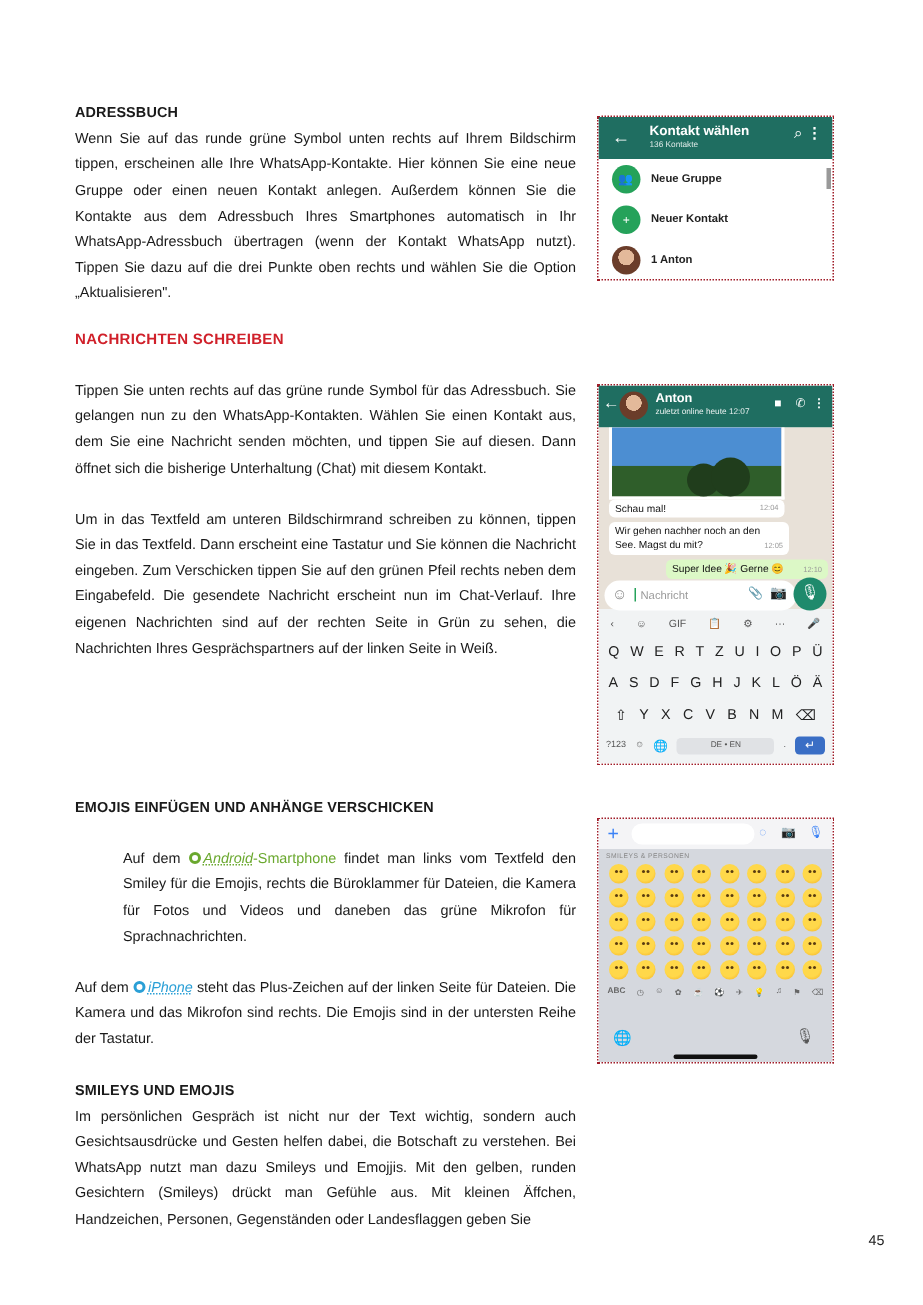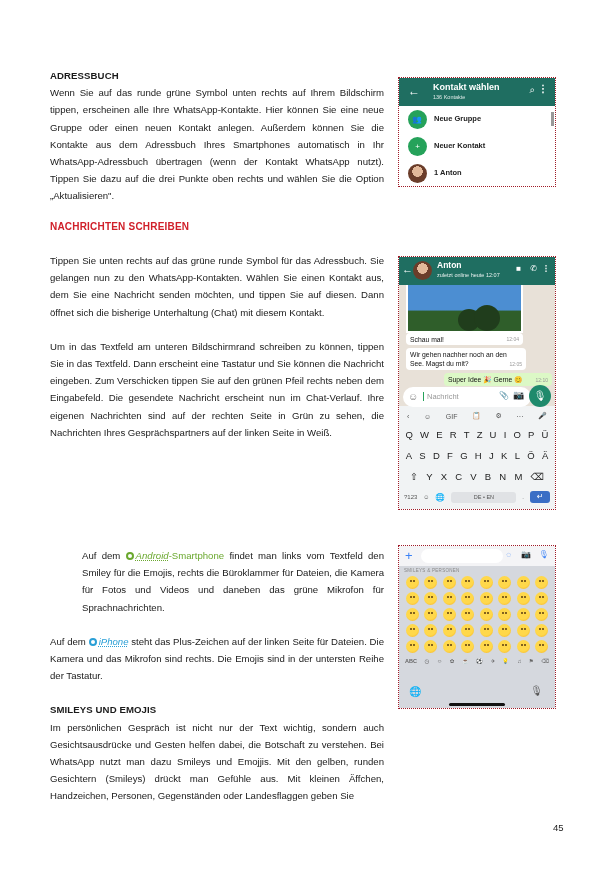--- a/index.html
+++ b/index.html
@@ -70,21 +70,21 @@
   .emo-grid { display: grid; grid-template-columns: repeat(8, 1fr); gap: 3px 0; margin-top: 3px; }
   .emo { width: 13px; height: 13px; border-radius: 50%; background: radial-gradient(circle at 45% 40%, #ffd84a 0 55%, #f3a91b 100%); margin: 0 auto; position: relative; }
   .emo::before, .emo::after { content: ""; position: absolute; top: 4px; width: 2px; height: 2px; background: #5a3c10; border-radius: 50%; }
   .emo::before { left: 4px; } .emo::after { right: 4px; }
   .ios-cats { display: flex; justify-content: space-between; font-size: 5.5px; color: #666; margin-top: 5px; padding: 0 2px; }
   .ios-bottom { position: absolute; left: 0; right: 0; bottom: 0; height: 28px; }
   .ios-bottom .globe { position: absolute; left: 10px; top: 4px; font-size: 10px; color: #555; }
   .ios-bottom .mic { position: absolute; right: 12px; top: 3px; font-size: 10px; color: #555; }
   .ios-bottom .home { position: absolute; left: 50px; bottom: 4px; width: 56px; height: 3px; background: #111; border-radius: 2px; }
 
-  .pageno { position: absolute; left: 553px; top: 822px; font-size: 9.5px; color: #222; }
+  .pageno { position: absolute; left: 579px; top: 822px; font-size: 9.5px; color: #222; }
 </style>
 </head>
 <body>
 
 <div class="col" style="top:67px;">
   <div class="h">ADRESSBUCH</div>
   <p>Wenn Sie auf das runde grüne Symbol unten rechts auf Ihrem Bildschirm tippen, erscheinen alle Ihre WhatsApp-Kontakte. Hier können Sie eine neue Gruppe oder einen neuen Kontakt anlegen. Außerdem können Sie die Kontakte aus dem Adressbuch Ihres Smartphones automatisch in Ihr WhatsApp-Adressbuch übertragen (wenn der Kontakt WhatsApp nutzt). Tippen Sie dazu auf die drei Punkte oben rechts und wählen Sie die Option „Aktualisieren".</p>
 </div>
 
 <div class="shot" style="top:77px; height:110px;">
@@ -204,20 +204,21 @@
       <span>☺</span>
       <span style="font-size:8px;">🌐</span>
       <span class="space">DE • EN</span>
       <span>.</span>
       <span class="enter">↵</span>
     </div>
   </div>
 </div>
 
 <div class="col" style="top:530px;">
+  <div class="h">EMOJIS EINFÜGEN UND ANHÄNGE VERSCHICKEN</div>
   <p style="margin-top:17px;margin-left:32px;">
     <span>Auf dem </span><span class="ring green"></span><span class="link-android">Android</span><span class="link-android-tail">-Smartphone</span><span> findet man links vom Textfeld den Smiley für die Emojis, rechts die Büroklammer für Dateien, die Kamera für Fotos und Videos und daneben das grüne Mikrofon für Sprachnachrichten.</span>
   </p>
   <p style="margin-top:17px;">
     <span>Auf dem </span><span class="ring blue"></span><span class="link-iphone">iPhone</span><span> steht das Plus-Zeichen auf der linken Seite für Dateien. Die Kamera und das Mikrofon sind rechts. Die Emojis sind in der untersten Reihe der Tastatur.</span>
   </p>
   <div class="h" style="margin-top:17px;">SMILEYS UND EMOJIS</div>
   <p>Im persönlichen Gespräch ist nicht nur der Text wichtig, sondern auch Gesichtsausdrücke und Gesten helfen dabei, die Botschaft zu verstehen. Bei WhatsApp nutzt man dazu Smileys und Emojjis. Mit den gelben, runden Gesichtern (Smileys) drückt man Gefühle aus. Mit kleinen Äffchen, Handzeichen, Personen, Gegenständen oder Landesflaggen geben Sie</p>
 </div>
 

